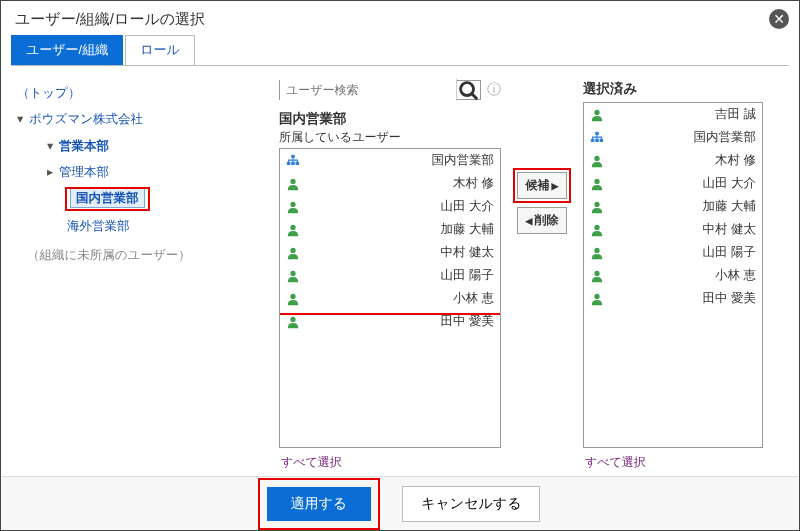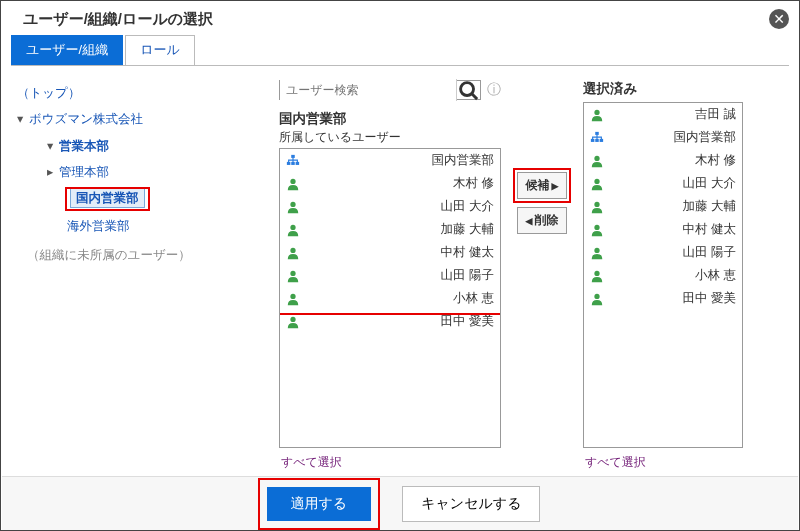--- a/index.html
+++ b/index.html
@@ -15,22 +15,21 @@
   overflow: hidden;
 }
 .dialog-header {
   display: flex;
   justify-content: space-between;
   align-items: center;
   padding: 8px 10px 6px 14px;
 }
 .dialog-title {
   font-size: 15px;
-  font-weight: bold;
-  margin-left: 8px;
+  font-weight: normal;
 }
 .close-btn {
   width: 20px; height: 20px;
   border-radius: 50%;
   background: #555;
   color: #fff;
   display: flex; align-items: center; justify-content: center;
   font-size: 14px;
   cursor: pointer;
 }
@@ -55,21 +54,21 @@
 }
 .panels {
   display: flex;
   gap: 12px;
   padding: 14px 12px 0 16px;
   height: 405px;
 }
 .left-panel { width: 250px; }
 .center-panel { width: 222px; display: flex; flex-direction: column; }
 .right-ctrl { width: 58px; padding-top: 90px; display: flex; flex-direction: column; gap: 6px; align-items: center; font-weight: bold;}
-.right-panel { width: 160px; display: flex; flex-direction: column; }
+.right-panel { width: 180px; display: flex; flex-direction: column; }
 
 .tree { color: #1856b6; line-height: 2.1; }
 .tree .node { white-space: nowrap; }
 .tree .bullet { color: #555; display: inline-block; width: 12px; }
 .tree .ind1 { padding-left: 0; }
 .tree .ind2 { padding-left: 10px; }
 .tree .ind3 { padding-left: 30px; }
 .tree .ind4 { padding-left: 50px; }
 .tree .link { color: #1856b6; cursor: pointer; }
 .tree .link.bold { font-weight: bold; }

